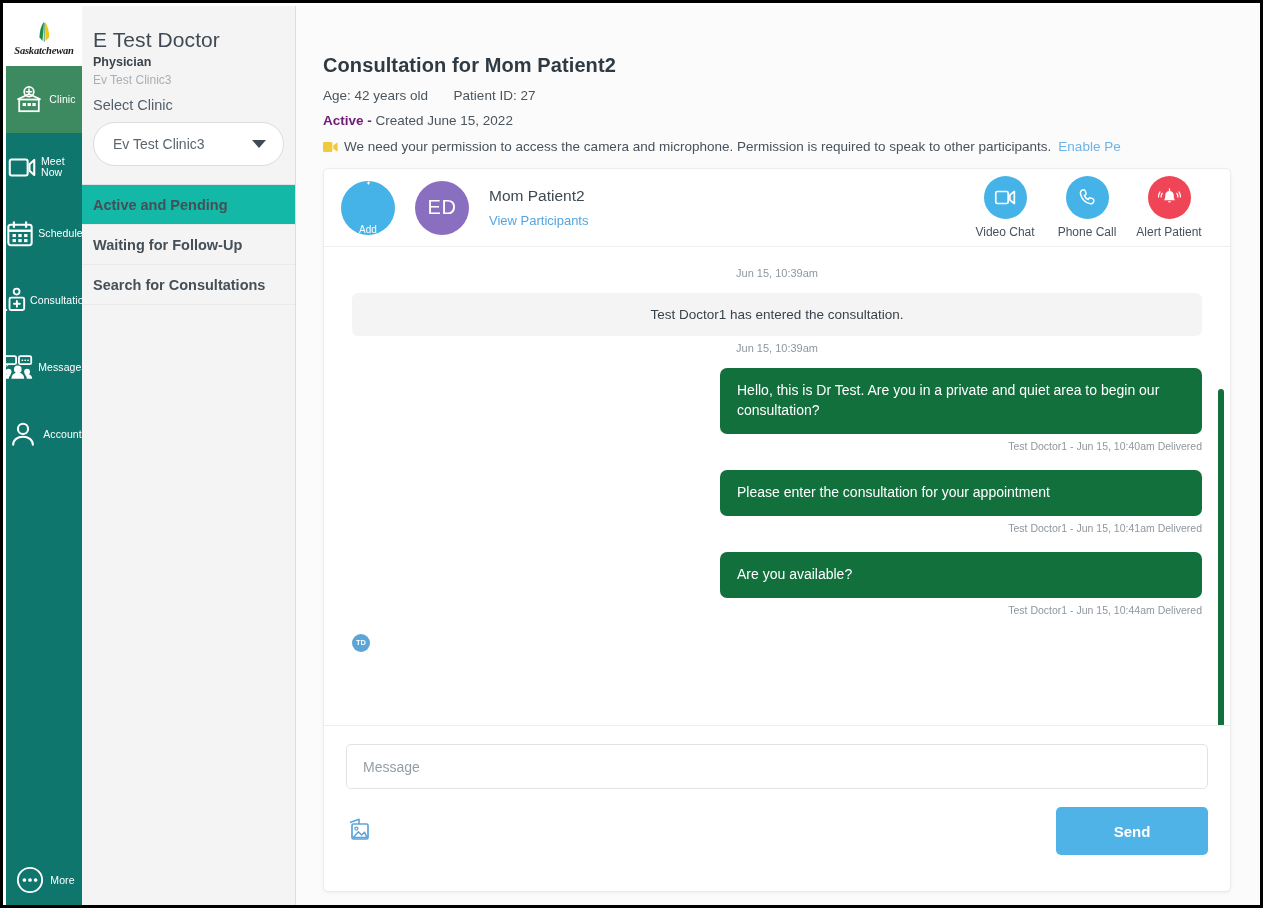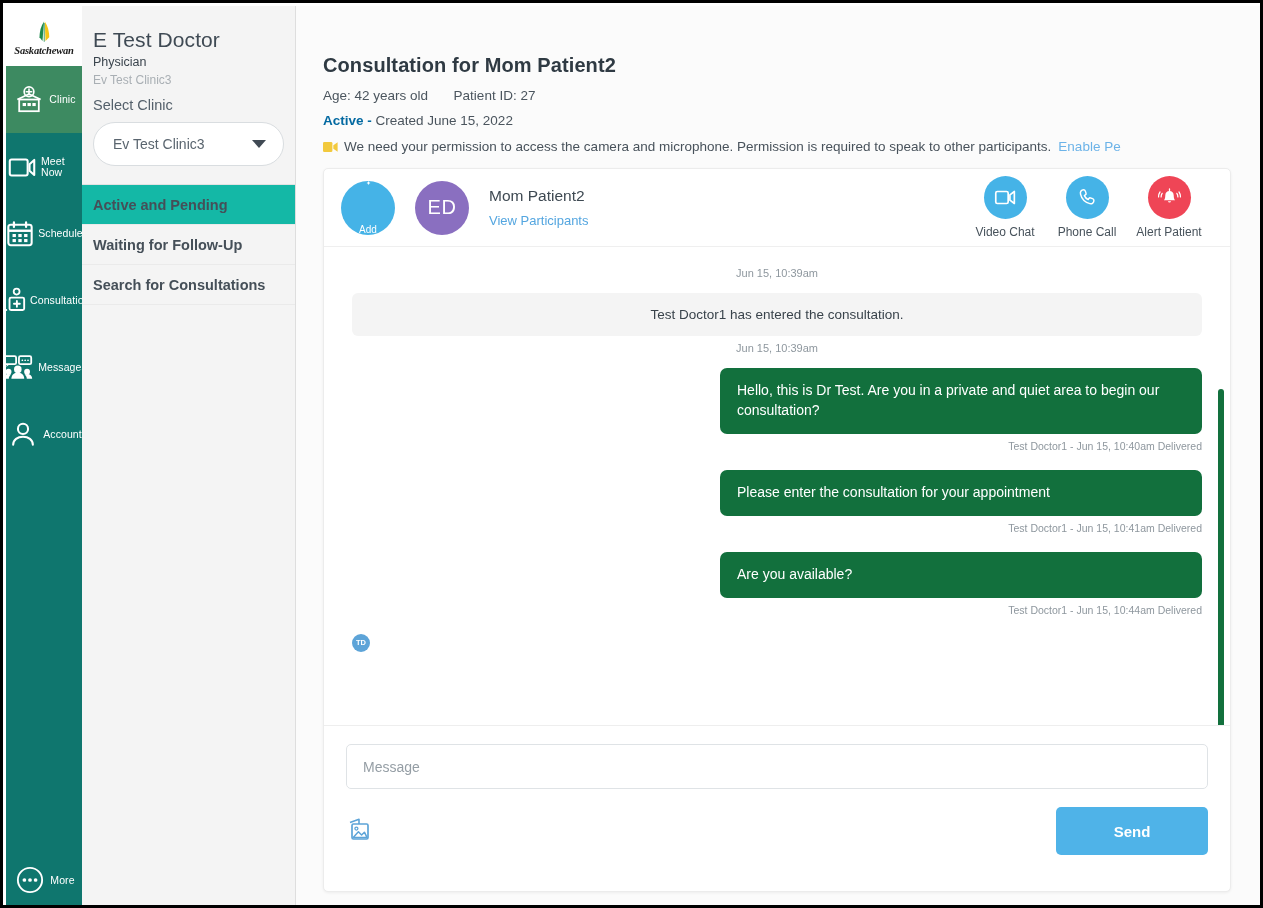--- a/index.html
+++ b/index.html
@@ -55,21 +55,21 @@
     position: absolute; left: 79px; top: 3px;
     width: 214px; height: 902px;
     background: #f4f4f4;
     border-right: 1px solid #dedede;
   }
   #side-panel .doctor-name {
     font-size: 21px; color: #3f4a54; font-weight: 400;
     padding: 22px 0 0 11px; letter-spacing: .1px;
   }
   #side-panel .doctor-role {
-    font-size: 12.5px; font-weight: normal; color: #3a444d;
+    font-size: 12.5px; font-weight: bold; color: #3a444d;
     padding: 3px 0 0 11px;
   }
   #side-panel .doctor-clinic {
     font-size: 12px; color: #a9afb4; padding: 4px 0 0 11px;
   }
   #side-panel .select-label {
     font-size: 14.5px; color: #54606b; padding: 10px 0 0 11px;
   }
   .clinic-select {
     margin: 9px 11px 0 11px;
@@ -107,21 +107,21 @@
   .page-title {
     font-size: 20px; font-weight: bold; color: #2f3a43;
     padding: 48px 0 0 27px; letter-spacing: .1px;
   }
   .meta-line {
     font-size: 13.5px; color: #4b555e;
     padding: 11px 0 0 27px;
   }
   .meta-line .gap { display: inline-block; width: 18px; }
   .status-line { font-size: 13.5px; color: #4b555e; padding: 10px 0 0 27px; }
-  .status-active { color: #0369a1; font-weight: bold; }
+  .status-active { color: #701a75; font-weight: bold; }
   .perm-banner {
     font-size: 13.5px; color: #48525b;
     padding: 11px 0 0 27px;
     display: flex; align-items: center; gap: 7px;
     white-space: nowrap;
   }
   .cam-badge {
     display:inline-block; width:14px; height:11px;
     position: relative; flex: 0 0 auto;
   }

